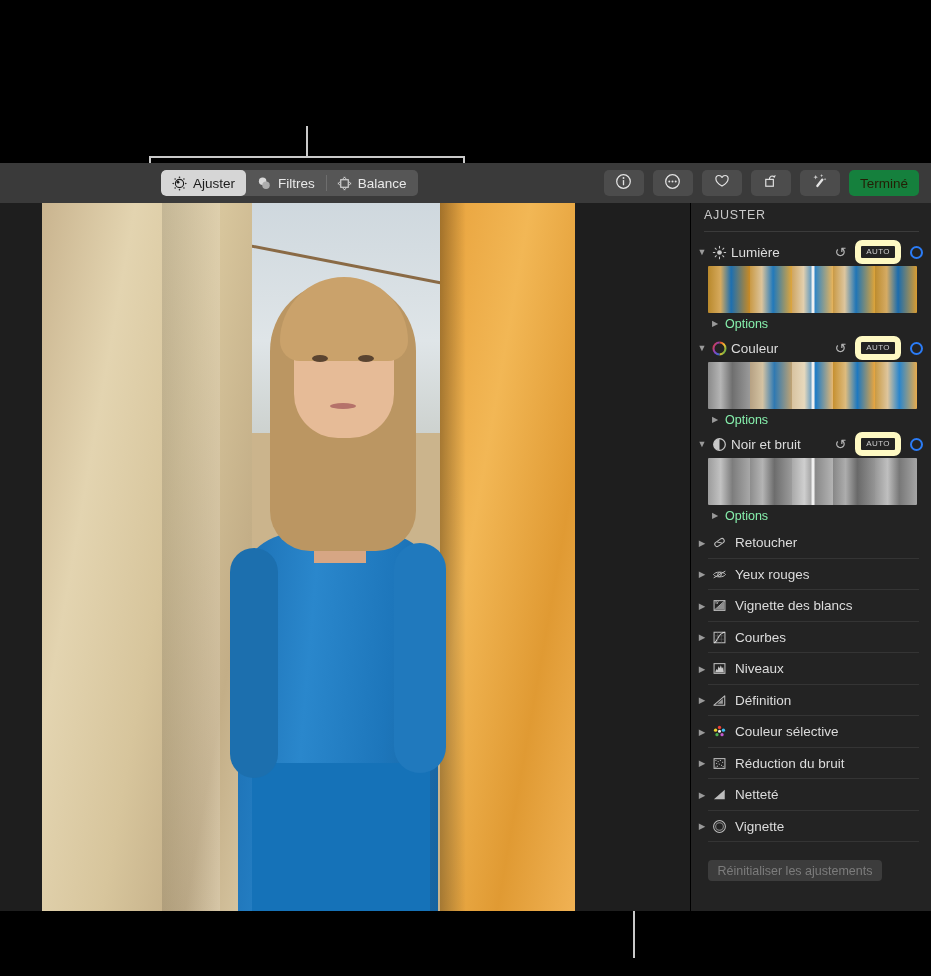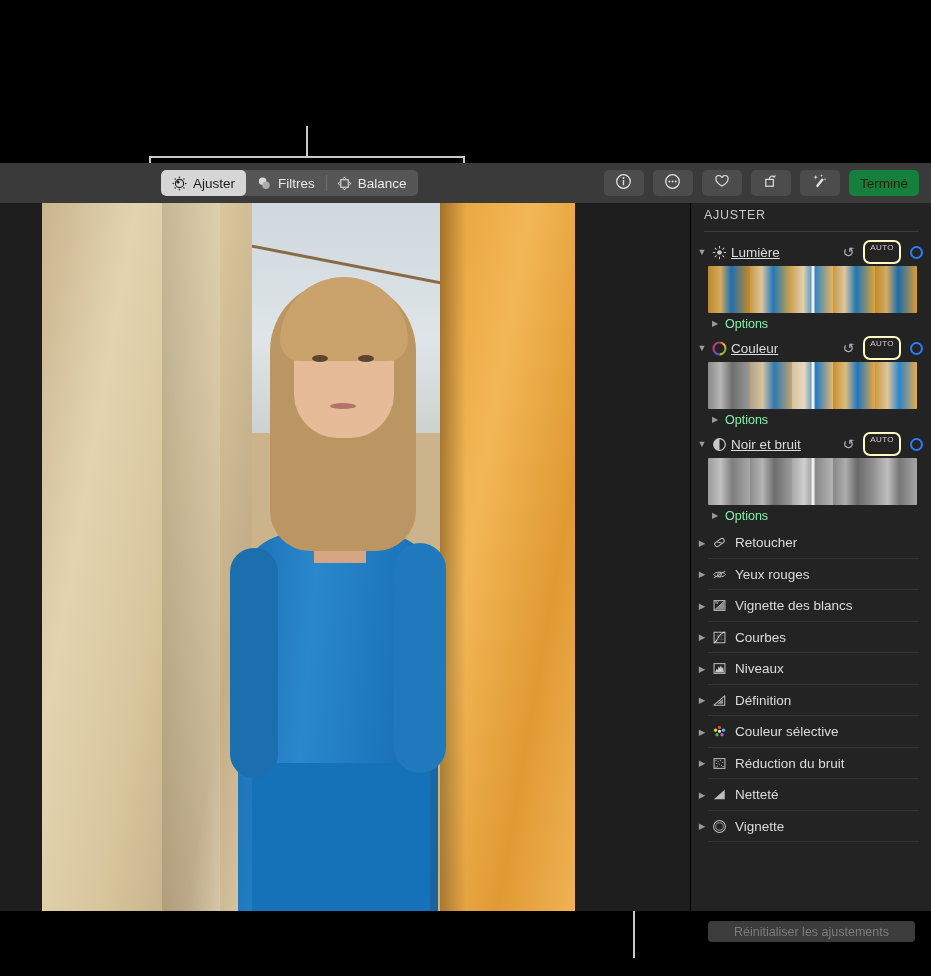--- a/index.html
+++ b/index.html
@@ -41,25 +41,25 @@
            border-left:1px solid #000;}
   #sidebar-title{position:absolute;left:13px;top:5px;color:#c8c8c8;font-size:12.5px;letter-spacing:.7px;}
   #sidebar-divider{position:absolute;left:13px;top:28px;width:215px;height:1px;background:#3b3b3b;}
 
   #adjust-list{position:absolute;left:0;top:36px;width:241px;}
 
   
   .grp-head{position:relative;height:26px;display:flex;align-items:center;padding-left:3px;}
   .tri{width:16px;text-align:center;color:#9a9a9a;font-size:9px;line-height:1;cursor:default;}
   .grp-icon{width:19px;display:flex;align-items:center;justify-content:center;}
-  .grp-label{color:#dcdcdc;font-size:13.5px;margin-left:2px;text-decoration:underline;}
+  .grp-label{color:#dcdcdc;font-size:13.5px;margin-left:2px;}
   .grp-ctrls{position:absolute;right:9px;top:0;height:26px;display:flex;align-items:center;gap:9px;}
   .reset-ic{color:#b4b4b4;font-size:14px;line-height:1;cursor:default;}
-  .auto-badge{border:2px solid #fef9c3;border-radius:7px;color:#cfcfcf;font-size:8px;
-              letter-spacing:.4px;padding:1px 5px 10px;cursor:default;}
+  .auto-badge{border:6px solid #fef9c3;border-radius:7px;color:#cfcfcf;font-size:8px;
+              letter-spacing:.4px;padding:1px 5px 2px;cursor:default;}
   .blue-ring{width:13px;height:13px;border:2px solid #2b7cf6;border-radius:50%;box-sizing:border-box;cursor:default;}
 
   
   .strip{margin:1px 0 0 17px;width:209px;height:47px;display:flex;position:relative;
          border-radius:1px;overflow:hidden;cursor:default;}
   .strip .cell{flex:1;position:relative;overflow:hidden;}
   .strip .marker{position:absolute;left:50%;top:0;width:3px;height:100%;background:#f0f0f0;
                  transform:translateX(-50%);}
 
   
@@ -67,21 +67,21 @@
   .opt-row .tri{width:14px;font-size:8px;color:#9a9a9a;}
   .opt-label{color:#86efac;font-size:12.5px;margin-left:3px;}
 
   
   .row{position:relative;height:31.5px;display:flex;align-items:center;padding-left:3px;}
   .row::after{content:"";position:absolute;left:17px;right:13px;bottom:0;height:1px;background:#343434;}
   .row .tri{color:#9a9a9a;font-size:8.5px;}
   .row-icon{width:19px;display:flex;align-items:center;justify-content:center;}
   .row-label{color:#dcdcdc;font-size:13.5px;margin-left:6px;}
 
-  #reset-adjustments{position:absolute;left:17px;top:718px;width:207px;height:21px;
+  #reset-adjustments{position:absolute;left:17px;top:657px;width:174px;height:21px;
       background:#3c3c3c;border-radius:4px;display:flex;align-items:center;justify-content:center;
       color:#7c7c7c;font-size:12.5px;cursor:default;}
 
   
   .callout{position:absolute;background:#c9c9c9;}
   .callout-ol{position:absolute;background:#000;}
 
   
   .ph-layer{position:absolute;}
 </style>

